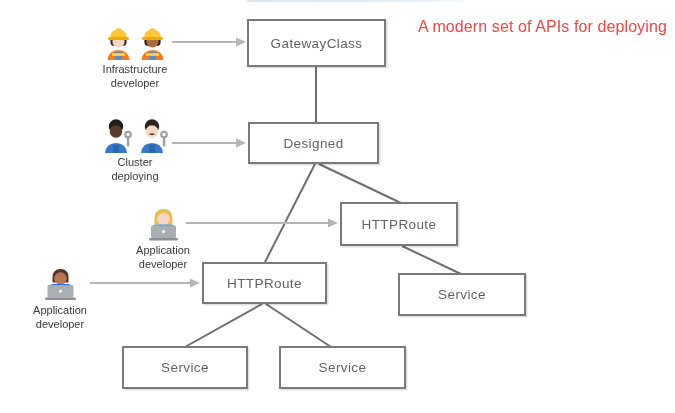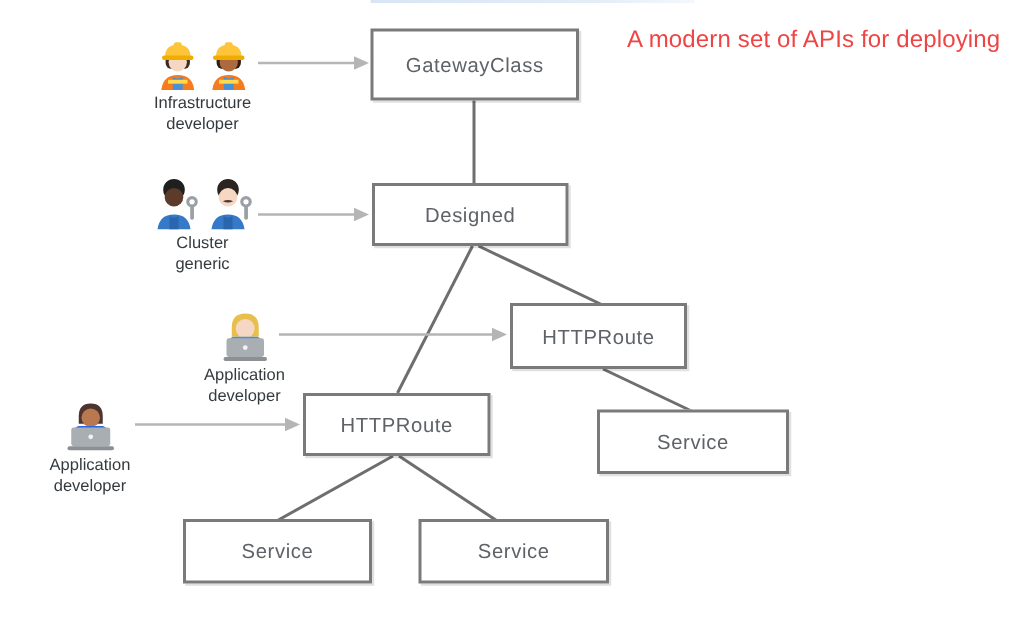--- a/index.html
+++ b/index.html
@@ -135,21 +135,21 @@
         <circle cx="13" cy="14.5" r="6.2" fill="#f6d7c3"></circle>
         <path d="M9.6 17.2 q3.4 -1.8 6.8 0 q-3.4 1.6 -6.8 0 z" fill="#4a3a30"></path>
         <path d="M2 36 q1.2 -10 11 -10 q9.8 0 11 10 z" fill="#3579c8"></path>
         <path d="M10 27 q3 2.4 6 0 l0 9 l-6 0 z" fill="#2a66ad"></path>
         <circle cx="25" cy="17.5" r="2.8" fill="none" stroke="#9aa0a6" stroke-width="2.1"></circle>
         <rect x="23.8" y="19.5" width="2.5" height="10" rx="1.2" fill="#9aa0a6"></rect>
       </svg>
     </div>
     <div class="plabel">
       <div>Cluster</div>
-      <div>generic</div>
+      <div>deploying</div>
     </div>
   </div>
 
   <div class="persona" style="left:130px;top:204px;width:66px;">
     <div class="icons">
       <svg width="33" height="37" viewBox="0 0 33 37">
         <path d="M7.5 14.5 q0 -9.5 9 -9.5 q9 0 9 9.5 l0 6 l-18 0 z" fill="#e8bf4d"></path>
         <circle cx="16.5" cy="15" r="6.3" fill="#f6d7c3"></circle>
         <rect x="6" y="20.5" width="21" height="6" rx="3" fill="#4a90d9"></rect>
         <rect x="4" y="21.5" width="25" height="12.5" rx="1.6" fill="#a9aeb3"></rect>

